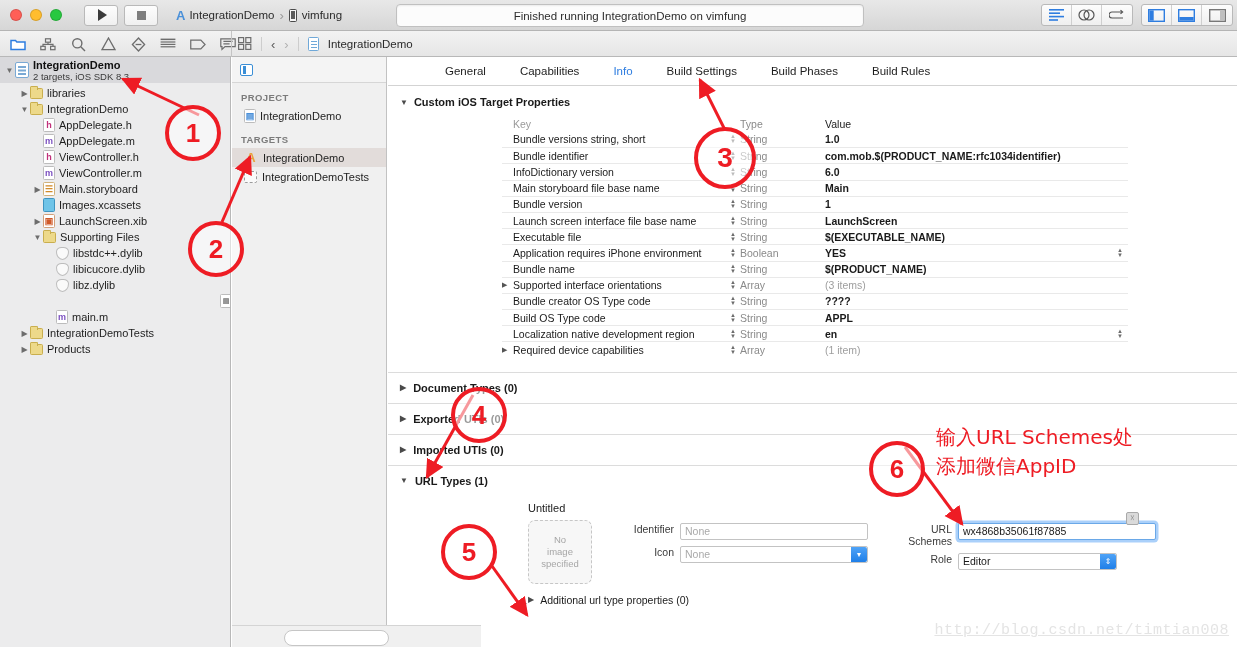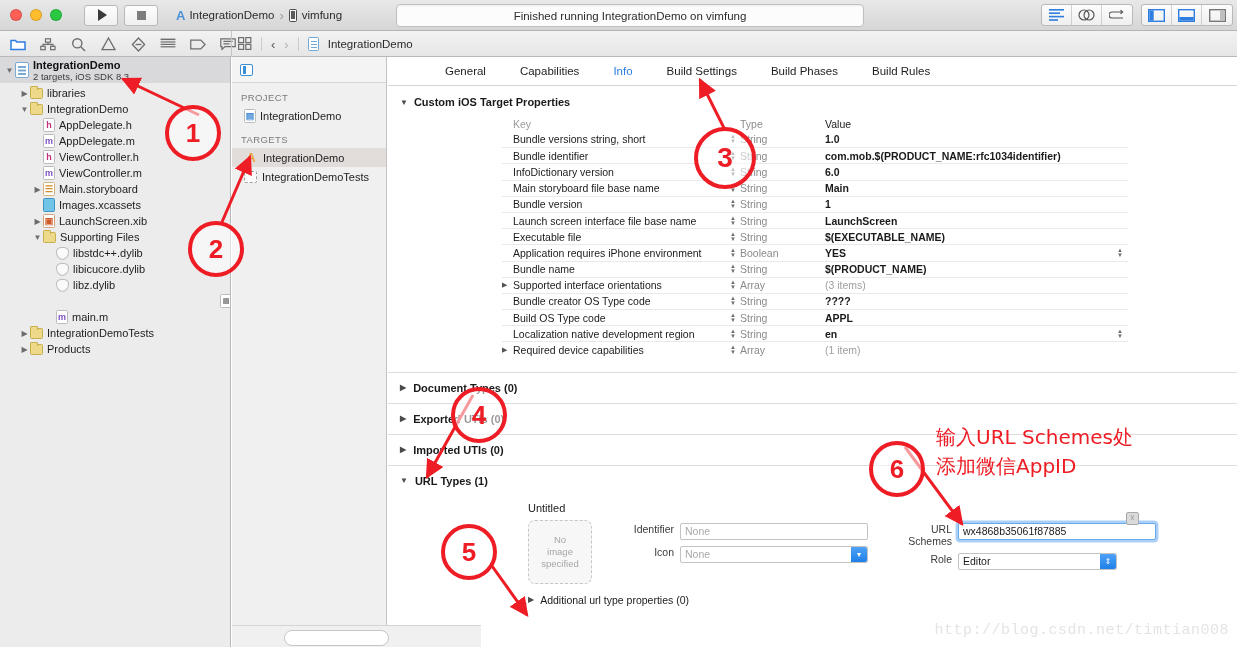--- a/index.html
+++ b/index.html
@@ -178,21 +178,21 @@
     border-right: 1px solid #c2c2c2;
   }
   .tp-toolbar { height: 26px; display: flex; align-items: center; padding-left: 8px;
                 background: #f4f4f4; border-bottom: 1px solid #d6d6d6;}
   .panel-ico {
     width: 13px; height: 12px; border: 1.5px solid #3b8fd6; border-radius: 2px;
     background:#fff; position:relative;
   }
   .panel-ico:after{content:"";position:absolute;left:2px;top:1px;bottom:1px;width:3px;background:#3b8fd6;}
   .tp-head {
-    font-size: 9.5px; color: #7b7b7b; font-weight: normal; letter-spacing: .4px;
+    font-size: 9.5px; color: #7b7b7b; font-weight: bold; letter-spacing: .4px;
     padding: 9px 0 3px 9px;
   }
   .tp-item {
     height: 19px; display: flex; align-items: center; padding-left: 12px;
     font-size: 11px; color: #1d1d1d;
   }
   .tp-item.sel { background: #e2dcda; }
   .target-ico {
     width: 14px; height: 14px; margin-right: 5px; flex: 0 0 14px;
     font-size: 13px; color: #e8a33d; line-height: 14px; text-align: center; font-weight: bold;
@@ -303,21 +303,21 @@
     display: flex; align-items: center; justify-content: center;
     background: rgba(255,255,255,0.55);
   }
   .cn-text {
     position: absolute; color: #ee1c24; font-size: 20px; line-height: 26px;
     font-family: "DejaVu Sans", sans-serif; white-space: pre;
   }
   .watermark {
     position: absolute; right: 8px; bottom: 8px;
     font-family: "Liberation Mono", monospace;
-    font-size: 15px; color: #e4e4e4; letter-spacing: .5px;
+    font-size: 15px; color: #e4e4e4; letter-spacing: .5px; text-decoration: underline;
   }
   svg.annsvg { position: absolute; left:0; top:0; width:1237px; height:647px; pointer-events:none; }
 </style>
 </head>
 <body>
 
 <div class="app">
 
   <div class="titlebar">
     <div class="traffic">

